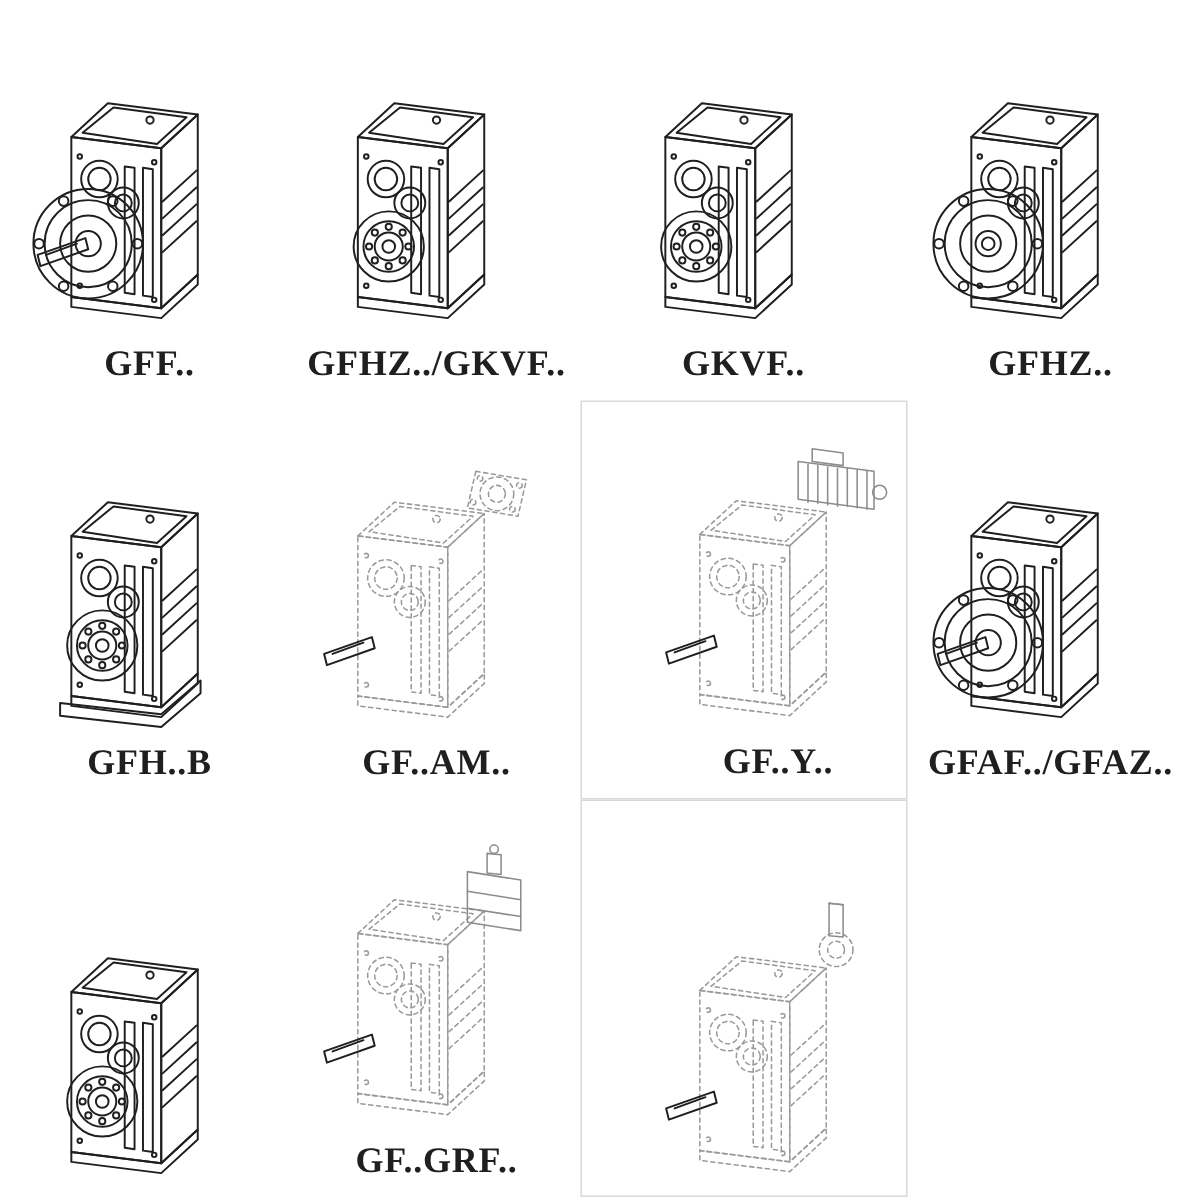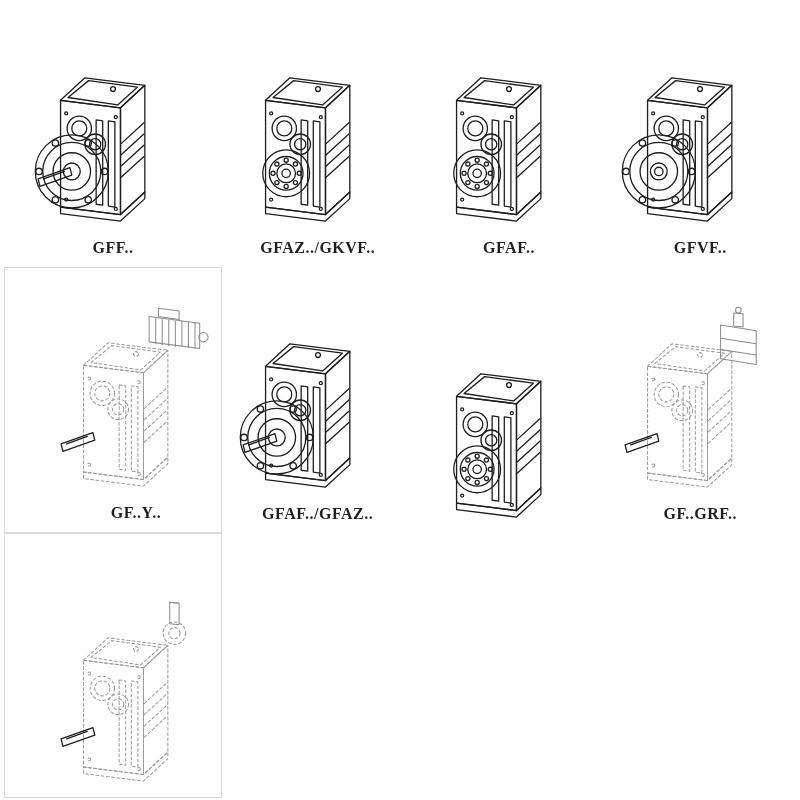--- a/index.html
+++ b/index.html
@@ -32,21 +32,21 @@
     height:206px;
     fill:none;
     stroke:var(--ink);
     stroke-width:1.4;
     stroke-linejoin:round;
     stroke-linecap:round;
   }
   .label{
     font-family:"Liberation Serif", serif;
     font-weight:700;
-    font-size:16px;
+    font-size:24px;
     color:var(--ink);
     letter-spacing:.5px;
     text-align:center;
     padding:2px 0 10px 0;
     white-space:nowrap;
   }
   .cell:nth-child(11) .label,
   .cell:nth-child(12) .label{font-size:27px;}
   .dash{stroke:var(--dash);stroke-width:1.1;stroke-dasharray:3 2.6;}
   .lite{stroke:var(--lite);stroke-width:1.1;}
@@ -203,39 +203,51 @@
     <svg class="drawing" viewBox="0 0 180 220">
       <use href="#v-flange-solid" xlink:href="#v-flange-solid"></use>
     </svg>
     <figcaption class="label">GFF..</figcaption>
   </figure>
 
   <figure class="cell">
     <svg class="drawing" viewBox="0 0 180 220">
       <use href="#v-bearing-solid" xlink:href="#v-bearing-solid"></use>
     </svg>
-    <figcaption class="label">GFAZ../GKVF..</figcaption>
+    <figcaption class="label">GFHZ../GKVF..</figcaption>
   </figure>
 
   <figure class="cell">
     <svg class="drawing" viewBox="0 0 180 220">
       <use href="#v-bearing-solid" xlink:href="#v-bearing-solid"></use>
     </svg>
-    <figcaption class="label">GFAF..</figcaption>
+    <figcaption class="label">GKVF..</figcaption>
   </figure>
 
   <figure class="cell">
     <svg class="drawing" viewBox="0 0 180 220">
       <use href="#v-flange-hollow" xlink:href="#v-flange-hollow"></use>
     </svg>
-    <figcaption class="label">GFVF..</figcaption>
-  </figure>
-
-
-
+    <figcaption class="label">GFHZ..</figcaption>
+  </figure>
+
+
+  <figure class="cell">
+    <svg class="drawing" viewBox="0 0 180 220">
+      <use href="#v-bearing-base" xlink:href="#v-bearing-base"></use>
+    </svg>
+    <figcaption class="label">GFH..B</figcaption>
+  </figure>
+
+  <figure class="cell">
+    <svg class="drawing" viewBox="0 0 180 220">
+      <use href="#v-dashed-flange-top" xlink:href="#v-dashed-flange-top"></use>
+    </svg>
+    <figcaption class="label">GF..AM..</figcaption>
+  </figure>
 
   <figure class="cell framed">
     <svg class="drawing" viewBox="0 0 180 220">
       <use href="#v-dashed-motor" xlink:href="#v-dashed-motor"></use>
     </svg>
     <figcaption class="label">GF..Y..</figcaption>
   </figure>
 
   <figure class="cell">
     <svg class="drawing" viewBox="0 0 180 220">

